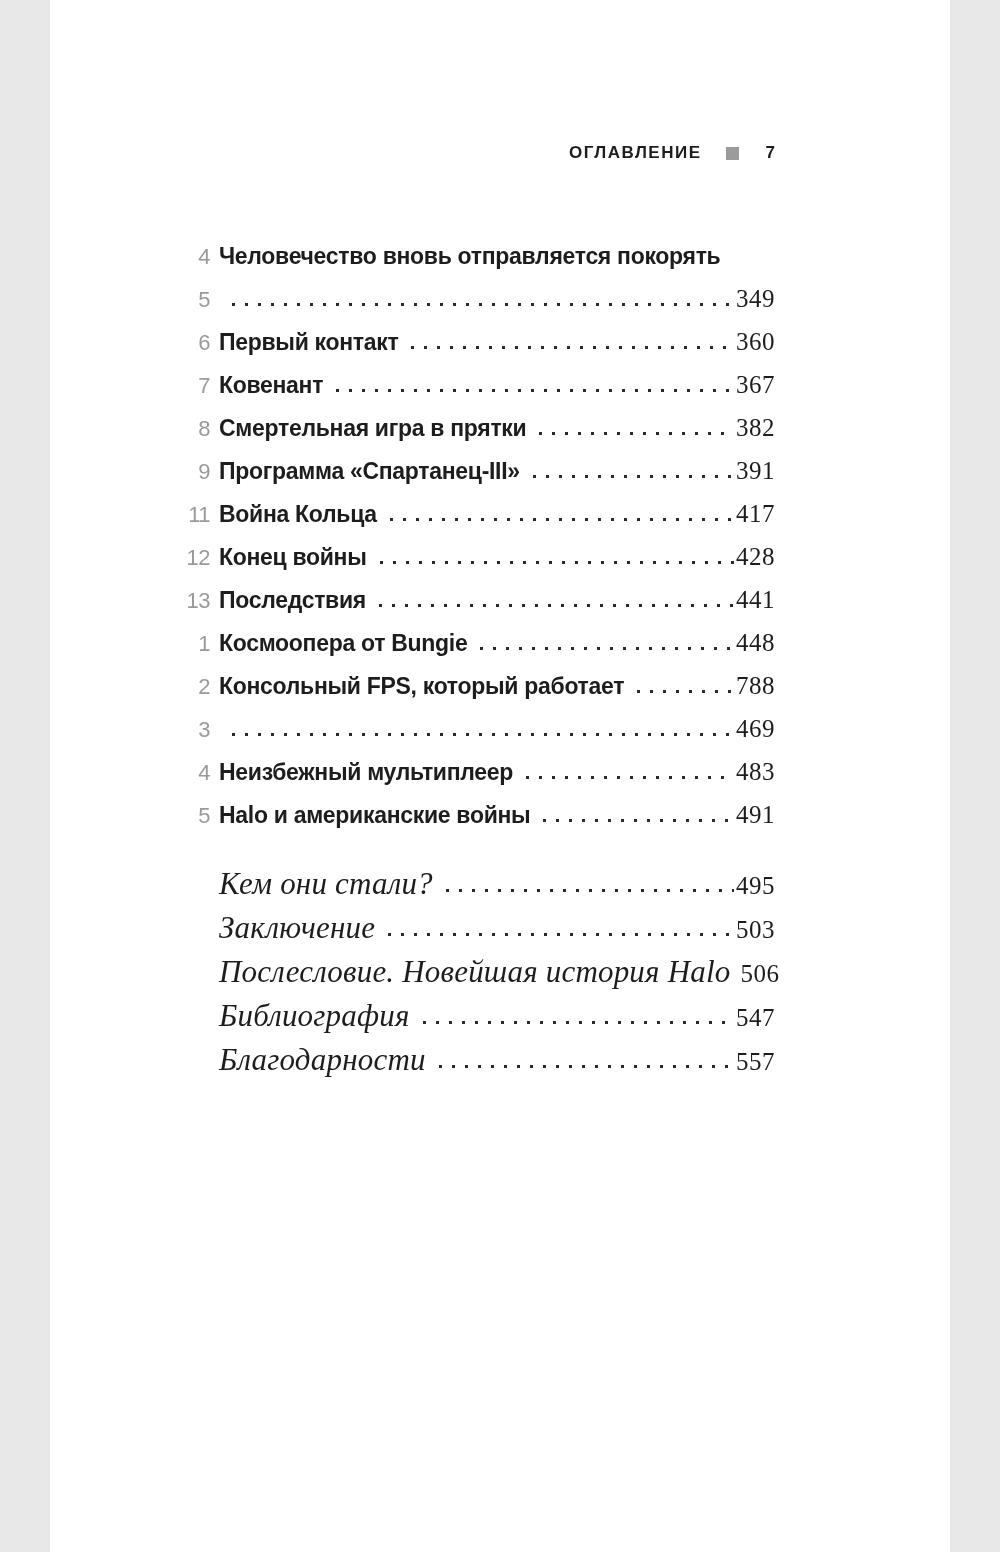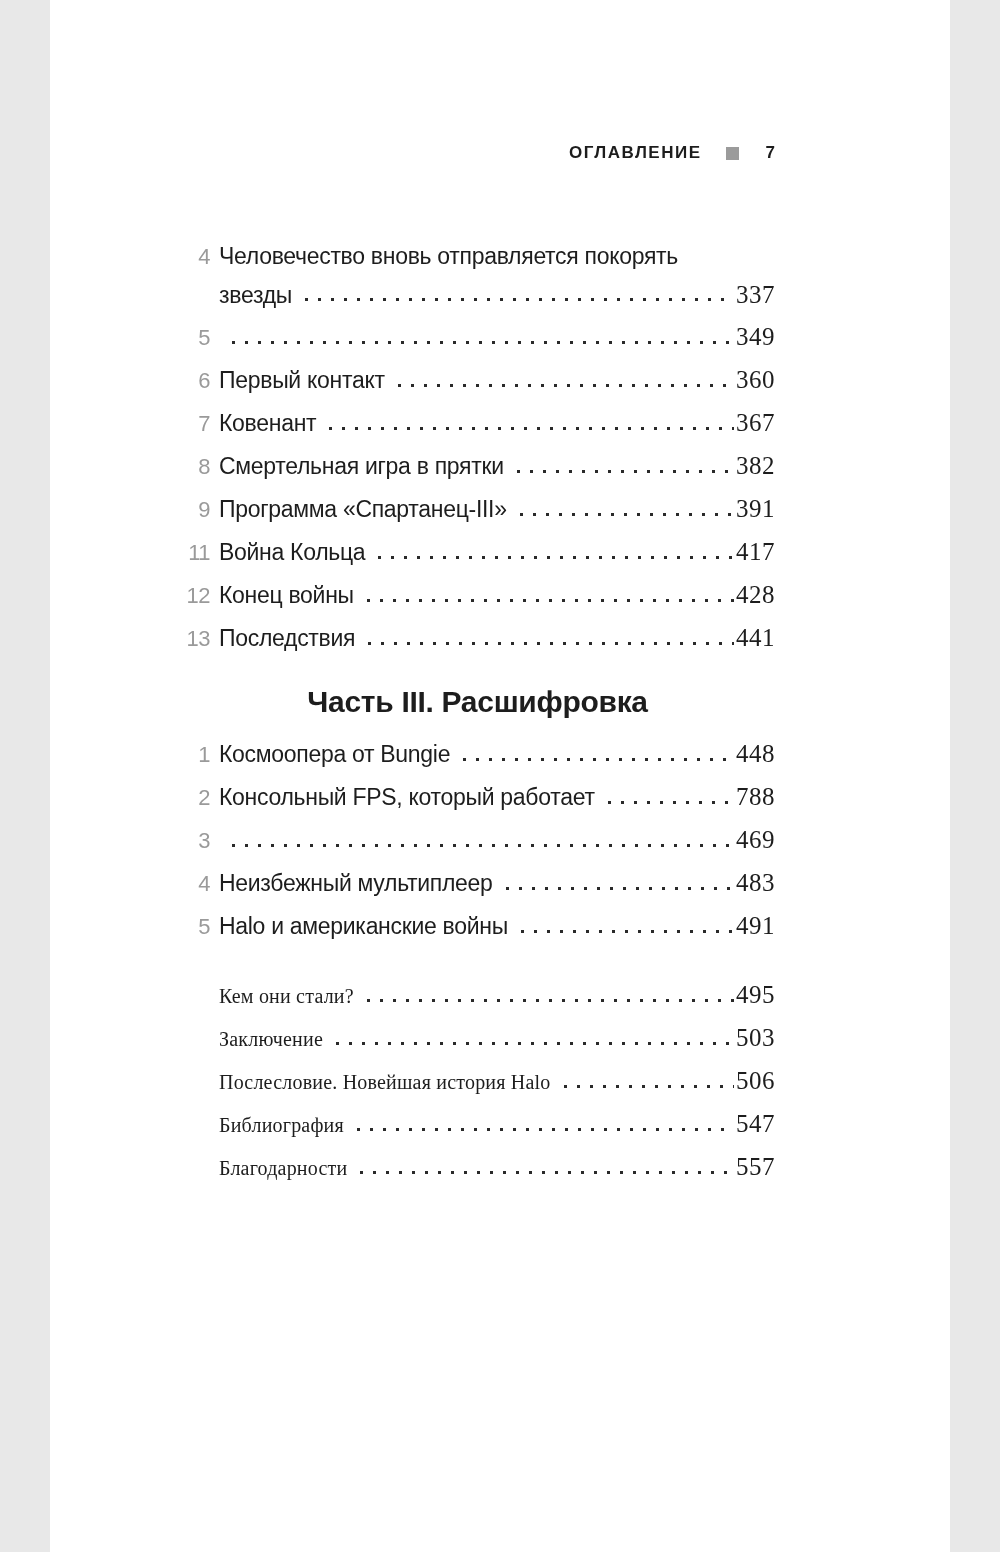--- a/index.html
+++ b/index.html
@@ -50,21 +50,21 @@
     flex: 0 0 30px;
     width: 30px;
     text-align: right;
     margin-right: 9px;
     font-size: 22px;
     color: #9a9a9a;
     letter-spacing: -0.5px;
   }
   .title {
     font-size: 23px;
-    font-weight: 400;
+    font-weight: 700;
     letter-spacing: -0.3px;
     white-space: nowrap;
   }
   .dots {
     flex: 1 1 auto;
     align-self: stretch;
     margin-left: 8px;
     margin-right: 2px;
     background-image: radial-gradient(circle, #2a2a2a 1.6px, transparent 2px);
     background-size: 13px 5px;
@@ -87,47 +87,42 @@
     font-size: 30px;
     font-weight: 700;
     letter-spacing: -0.3px;
     line-height: 36px;
     margin: 32px 0 21px 0;
   }
   
   .backmatter { margin-top: 42px; }
   .backmatter .title {
     font-family: "Liberation Serif", serif;
+    font-style: italic;
     font-weight: 400;
-    font-size: 20px;
+    font-size: 31px;
     letter-spacing: 0.2px;
   }
 </style>
 </head>
 <body>
 
 <div class="page">
 
   <div class="running-header">
     <span class="rh-title">ОГЛАВЛЕНИЕ</span>
     <span class="rh-square"></span>
     <span class="rh-page">7</span>
   </div>
 
   <div class="toc-row-2line">
     <div class="line first">
       <span class="num">4</span>
       <span class="title">Человечество вновь отправляется покорять</span>
     </div>
-    <div class="line second">
-      <span class="num"></span>
-      <span class="title">звезды</span>
-      <span class="dots"></span>
-      <span class="page-num">337</span>
-    </div>
   </div>
 
   <div class="toc-row">
     <span class="num">5</span>
     <span class="dots"></span>
     <span class="page-num">349</span>
   </div>
   <div class="toc-row">
     <span class="num">6</span>
     <span class="title">Первый контакт</span>
@@ -164,21 +159,20 @@
     <span class="dots"></span>
     <span class="page-num">428</span>
   </div>
   <div class="toc-row">
     <span class="num">13</span>
     <span class="title">Последствия</span>
     <span class="dots"></span>
     <span class="page-num">441</span>
   </div>
 
-  <div class="part-heading">Часть III. Расшифровка</div>
 
   <div class="toc-row">
     <span class="num">1</span>
     <span class="title">Космоопера от Bungie</span>
     <span class="dots"></span>
     <span class="page-num">448</span>
   </div>
   <div class="toc-row">
     <span class="num">2</span>
     <span class="title">Консольный FPS, который работает</span>

